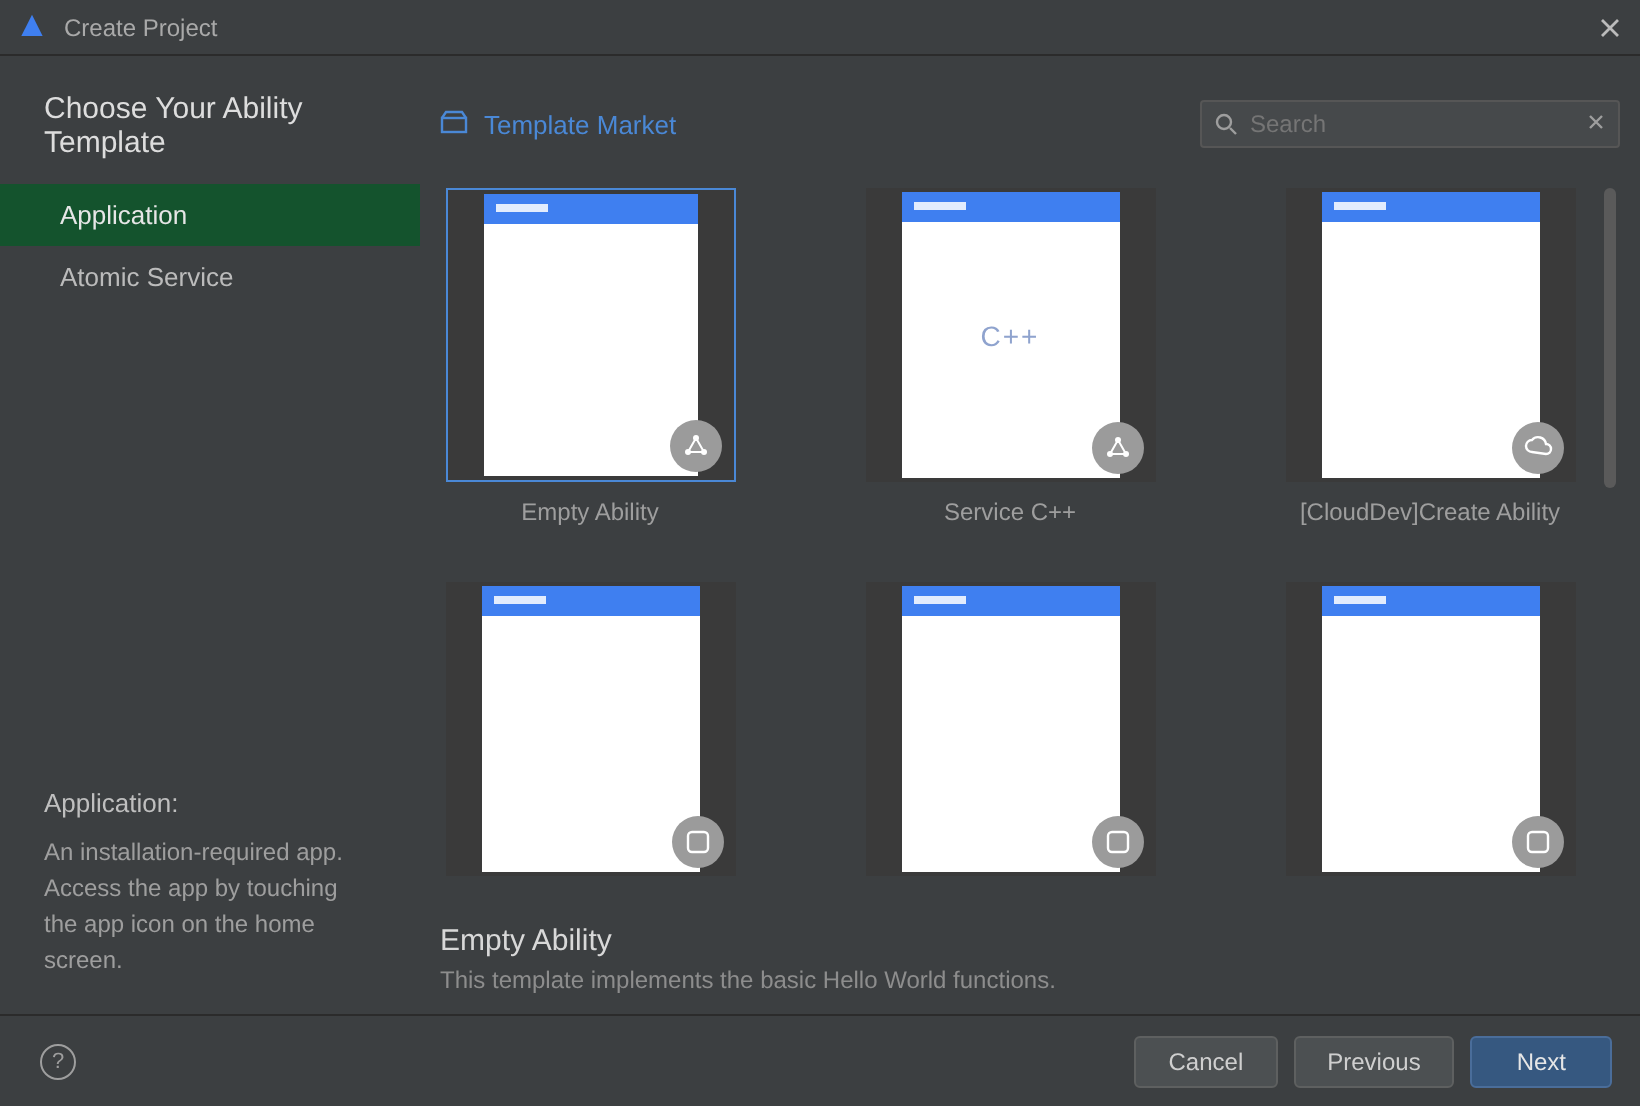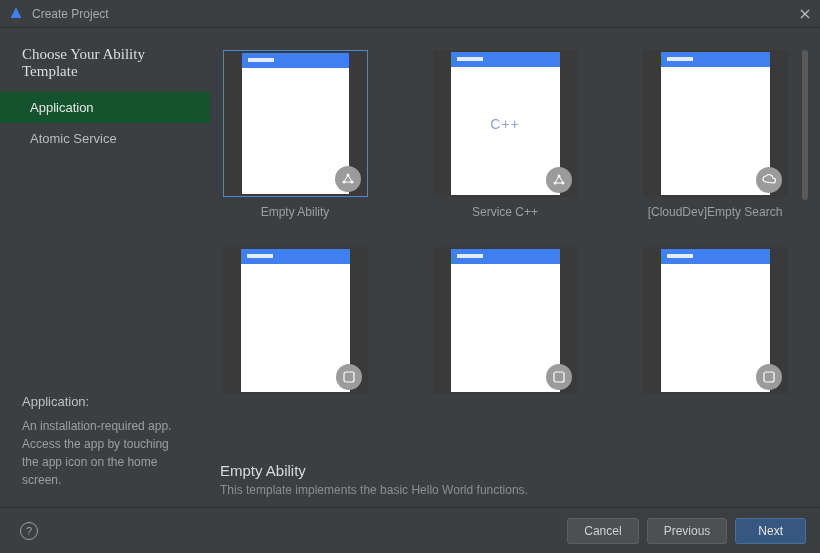--- a/index.html
+++ b/index.html
@@ -37,21 +37,20 @@
     }
     .sidebar {
       width: 215px;
       padding-top: 14px;
       display: flex; flex-direction: column;
     }
     .page-title {
       font-size: 15px;
       color: #dddddd;
       padding: 4px 22px 12px;
-      font-family: Liberation Serif, serif;
     }
     .sidebar-item {
       padding: 8px 12px 8px 30px;
       font-size: 13px;
       color: #bbbbbb;
       cursor: pointer;
     }
     .sidebar-item.selected {
       background: #14532d;
       color: #e6e6e6;
@@ -248,20 +247,44 @@
     <div class="sidebar-item">
       <span>Atomic Service</span>
     </div>
     <div class="sidebar-desc">
       <div class="desc-title">Application:</div>
       <div>An installation-required app. Access the app by touching the app icon on the home screen.</div>
     </div>
   </div>
 
   <div class="main">
+    <div class="main-top">
+      <div class="market-link">
+        <span class="m-icon">
+          <svg width="14" height="12" viewBox="0 0 14 12">
+              <rect x="1" y="4" width="12" height="7" fill="none" stroke="#4a88d6" stroke-width="1.2"></rect>
+              <path d="M1 4 L3 1 H11 L13 4" fill="none" stroke="#4a88d6" stroke-width="1.2"></path>
+            </svg>
+        </span>
+        <span>Template Market</span>
+      </div>
+      <div class="spacer"></div>
+      <div class="search">
+        <svg width="12" height="12" viewBox="0 0 12 12">
+            <circle cx="5" cy="5" r="3.5" fill="none" stroke="#9e9e9e" stroke-width="1.2"></circle>
+            <line x1="8" y1="8" x2="11" y2="11" stroke="#9e9e9e" stroke-width="1.2"></line>
+          </svg>
+        <input placeholder="Search" style="">
+        <span class="clear">
+          <svg width="10" height="10" viewBox="0 0 10 10">
+              <path d="M2 2 L8 8 M8 2 L2 8" stroke="#9e9e9e" stroke-width="1.2"></path>
+            </svg>
+        </span>
+      </div>
+    </div>
 
     <div class="templates-wrap">
       <div class="templates">
 
         <div class="template-card selected">
           <div class="thumb">
             <div class="screen">
                 <div class="hdr"></div>
               </div>
             <div class="th-icon">
@@ -298,21 +321,21 @@
           <div class="thumb">
             <div class="screen">
                 <div class="hdr"></div>
               </div>
             <div class="th-icon">
               <svg width="16" height="16" viewBox="0 0 16 16">
                   <path d="M5 10 a3 3 0 0 1 0-6 a4 4 0 0 1 7 2 a2.5 2.5 0 0 1 0 5 Z" fill="none" stroke="#fff" stroke-width="1.2"></path>
                 </svg>
             </div>
           </div>
-          <div class="card-label">[CloudDev]Empty Search</div>
+          <div class="card-label">[CloudDev]Create Ability</div>
         </div>
 
         <div class="template-card">
           <div class="thumb">
             <div class="screen">
                 <div class="hdr"></div>
               </div>
             <div class="th-icon">
               <svg width="14" height="14" viewBox="0 0 14 14">
                   <rect x="2" y="2" width="10" height="10" rx="2" fill="none" stroke="#fff" stroke-width="1.2"></rect>

